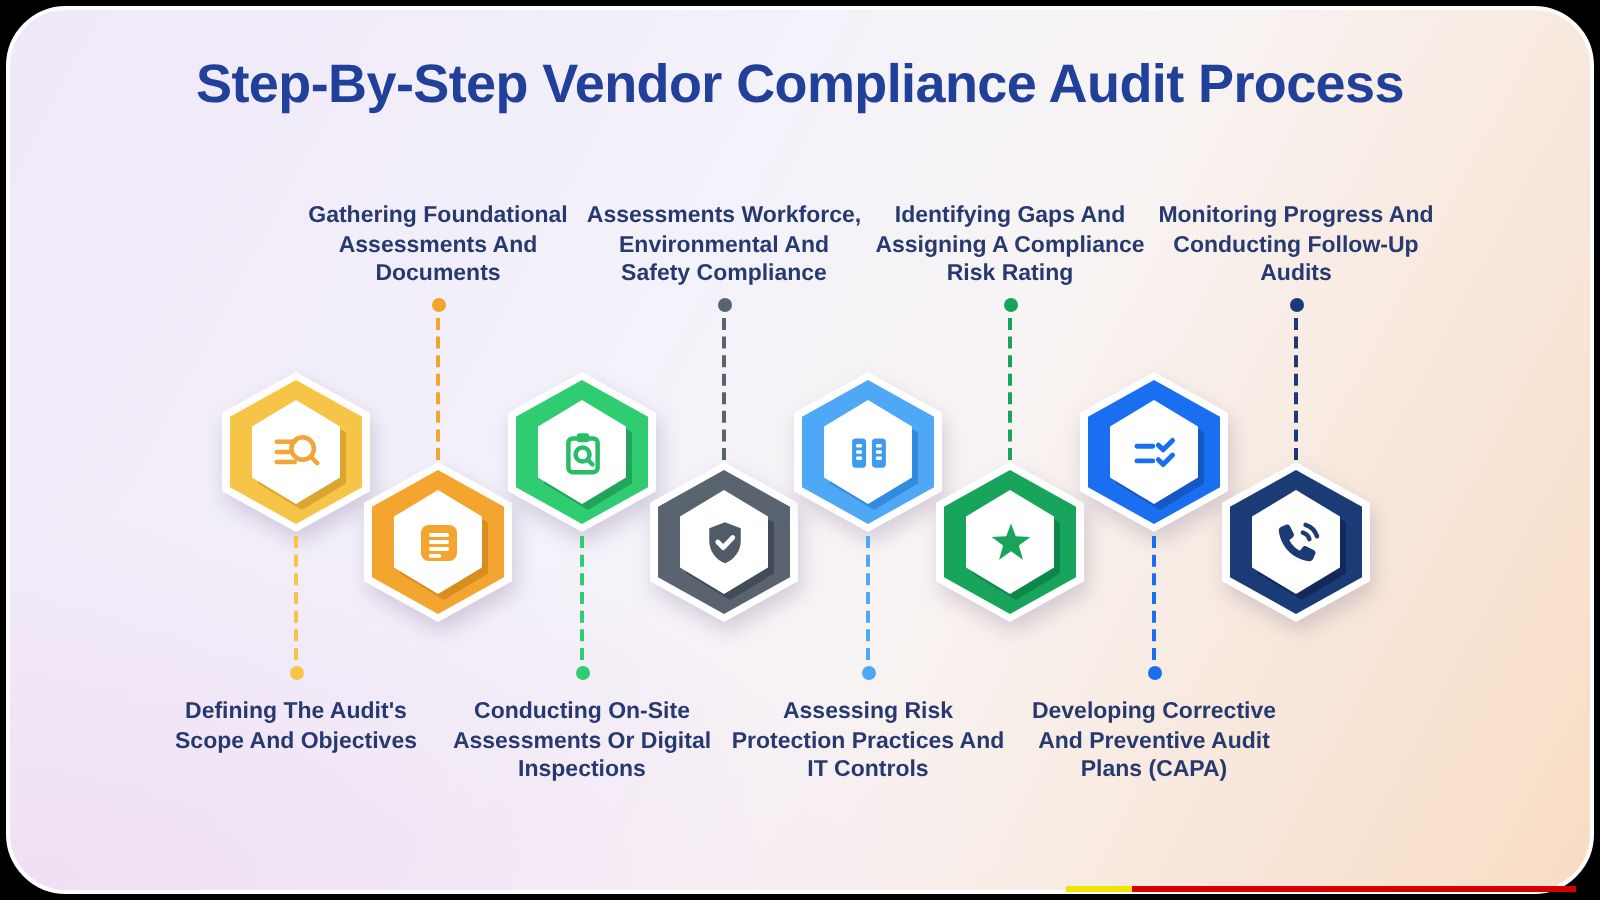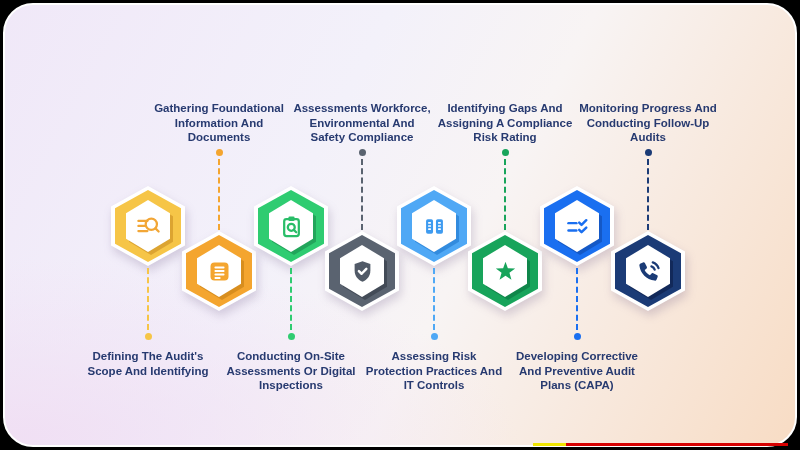--- a/index.html
+++ b/index.html
@@ -39,20 +39,21 @@
   .label{position:absolute;left:-92px;width:184px;text-align:center;font-weight:bold;
          font-size:11.5px;line-height:14.6px;color:#273A70;white-space:pre-line;}
   .up   .label{top:349px;}
   .down .label{top:101px;}
 </style>
 </head>
 <body>
 
 <div class="canvas">
   <div class="card"></div>
+  <div class="title" style="color: rgb(33, 64, 154);">Step-By-Step Vendor Compliance Audit Process</div>
 
   <div class="step up" style="left: 148px; z-index: 1; --c: #F6C547; --ci: #F2A636; --cd: #DCA431;">
     <div class="hexes">
       <div class="hex outline">
           <div class="hex colorhex">
             <div class="inner-sh">
               <div class="hex innerhex">
         <svg class="icon" viewBox="0 0 24 24">
           <line class="ic-s" x1="3" y1="7" x2="11" y2="7"></line>
           <line class="ic-s" x1="3" y1="11.5" x2="8.5" y2="11.5"></line>
@@ -61,21 +62,21 @@
           <line class="ic-s" x1="18.2" y1="13.7" x2="21" y2="16.5"></line>
         </svg>
       </div>
             </div>
           </div>
         </div>
     </div>
     <div class="line"></div>
     <div class="dot"></div>
     <div class="label">Defining The Audit's
-Scope And Identifying</div>
+Scope And Objectives</div>
   </div>
 
   <div class="step down" style="left: 219px; z-index: 2; --c: #F4A52F; --ci: #F4A52F; --cd: #D88E1E;">
     <div class="hexes">
       <div class="hex outline">
           <div class="hex colorhex">
             <div class="inner-sh">
               <div class="hex innerhex">
         <svg class="icon" viewBox="0 0 24 24">
           <rect class="ic-f" x="4" y="4" width="16" height="16" rx="3.5"></rect>
@@ -85,21 +86,21 @@
           <rect x="7.5" y="16.9" width="5.5" height="1.7" rx="0.85" fill="#fff"></rect>
         </svg>
       </div>
             </div>
           </div>
         </div>
     </div>
     <div class="line"></div>
     <div class="dot"></div>
     <div class="label">Gathering Foundational
-Information And
+Assessments And
 Documents</div>
   </div>
 
   <div class="step up" style="left: 291px; z-index: 3; --c: #2FCC71; --ci: #29BD68; --cd: #22A55B;">
     <div class="hexes">
       <div class="hex outline">
           <div class="hex colorhex">
             <div class="inner-sh">
               <div class="hex innerhex">
         <svg class="icon" viewBox="0 0 24 24">

